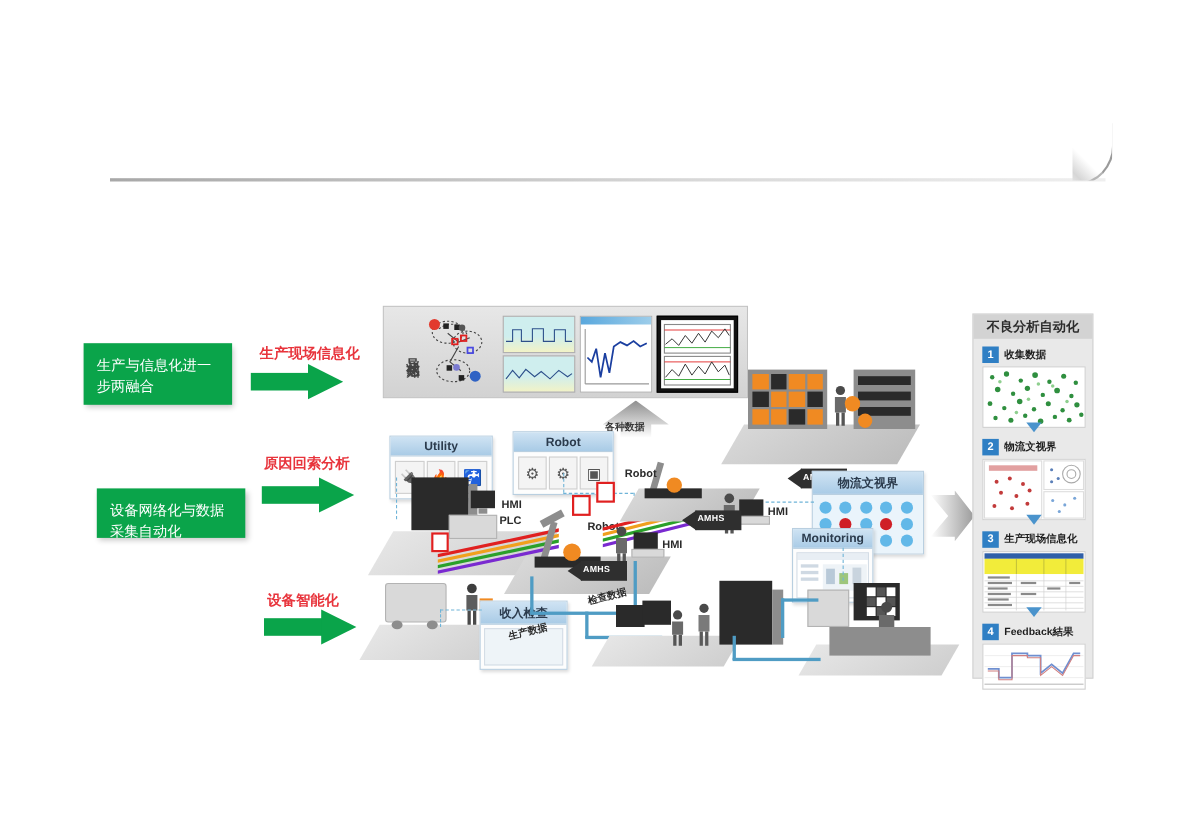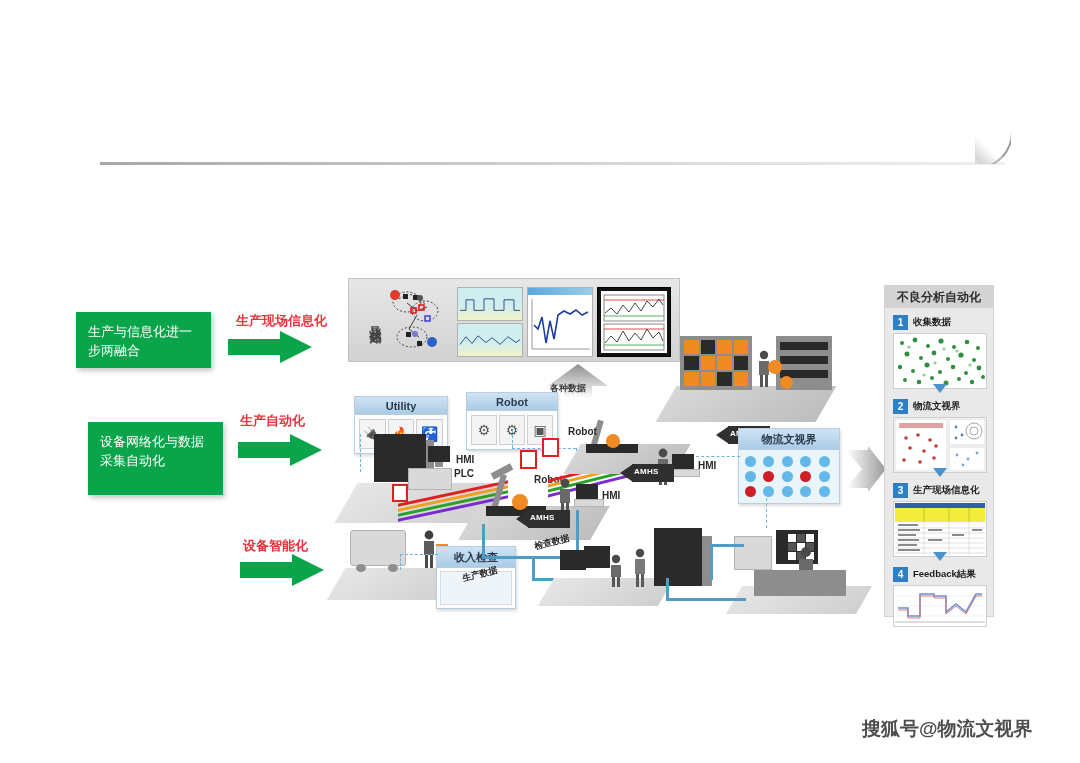--- a/index.html
+++ b/index.html
@@ -43,21 +43,21 @@
   
   .gbox{
     position:absolute;width:135px;
     background:#0aa44a;color:#ffffff;
     font-size:13px;line-height:19px;
     padding:10px 10px 10px 12px;
     box-sizing:border-box;
     box-shadow:2px 3px 5px rgba(0,0,0,.22);
   }
   .gbox1{left:76px;top:312px;height:56px;}
-  .gbox2{left:88px;top:422px;height:73px;}
+  .gbox2{left:88px;top:444px;height:45px;}
   .gbox3{left:88px;top:541px;height:56px;}
 
   .arrowlabel{
     position:absolute;font-size:13px;font-weight:bold;color:#e8343c;
     white-space:nowrap;
   }
   .al1{left:236px;top:312px;}
   .al2{left:240px;top:412px;}
   .al3{left:243px;top:537px;}
 
@@ -223,21 +223,21 @@
 
 
   <div class="gbox gbox1">生产与信息化进一步两融合</div>
   <div class="arrowlabel al1">生产现场信息化</div>
   <div class="garrow ga1">
     <div class="shaft"></div>
       <div class="head"></div>
   </div>
 
   <div class="gbox gbox2">设备网络化与数据采集自动化</div>
-  <div class="arrowlabel al2">生产自动化</div>
+  <div class="arrowlabel al2">原因回索分析</div>
   <div class="garrow ga2">
     <div class="shaft"></div>
       <div class="head"></div>
   </div>
 
   <div class="arrowlabel al3">设备智能化</div>
   <div class="garrow ga3">
     <div class="shaft"></div>
       <div class="head"></div>
   </div>
@@ -488,20 +488,34 @@
           <div class="dot r"></div>
           <div class="dot"></div>
         <div class="dot r"></div>
           <div class="dot"></div>
           <div class="dot"></div>
           <div class="dot"></div>
           <div class="dot"></div>
       </div>
     </div>
 
+    <div class="card card-monitor">
+      <div class="card-head">Monitoring</div>
+      <div class="card-body">
+        <div class="mon-shot">
+          <i style="left:3px;top:10px;width:16px;height:3px;"></i>
+          <i style="left:3px;top:16px;width:16px;height:3px;"></i>
+          <i style="left:3px;top:22px;width:16px;height:3px;"></i>
+          <i style="left:23px;top:10px;width:40px;height:24px;background:#eef3f7;"></i>
+          <i style="left:26px;top:14px;width:8px;height:14px;background:#b8c9d8;"></i>
+          <i style="left:38px;top:18px;width:8px;height:10px;background:#9dc67c;"></i>
+          <i style="left:50px;top:13px;width:8px;height:15px;background:#c9d4de;"></i>
+        </div>
+      </div>
+    </div>
 
     <div class="rightarrow">
       <svg width="40" height="46" viewBox="0 0 40 46">
         <defs>
           <linearGradient id="rag" x1="0" y1="0" x2="1" y2="0">
             <stop offset="0%" stop-color="#ffffff"></stop>
             <stop offset="100%" stop-color="#9a9a9a"></stop>
           </linearGradient>
         </defs>
         <polygon points="0,4 22,4 22,0 40,23 22,46 22,42 0,42 16,23" fill="url(#rag)"></polygon>
@@ -718,15 +732,14 @@
               <line x1="1" y1="30" x2="91" y2="30"></line>
           </g>
           <polyline points="4,22 14,22 14,30 26,30 26,8 40,8 40,10 52,10 52,26 62,18 72,26 82,8 88,8" fill="none" stroke="#6f8fd0" stroke-width="1.6"></polyline>
           <polyline points="4,24 14,24 14,32 26,32 26,10 40,10 40,12 52,12 52,28 62,20 72,28 82,10 88,10" fill="none" stroke="#d07f7f" stroke-width="1"></polyline>
           <line x1="1" y1="36" x2="91" y2="36" stroke="#aaa" stroke-width=".8"></line>
         </svg>
       </div>
     </div>
   </div>
 
-  <div class="watermark">搜狐号@物流文视界</div>
 
 </div>
 
 </body></html>

